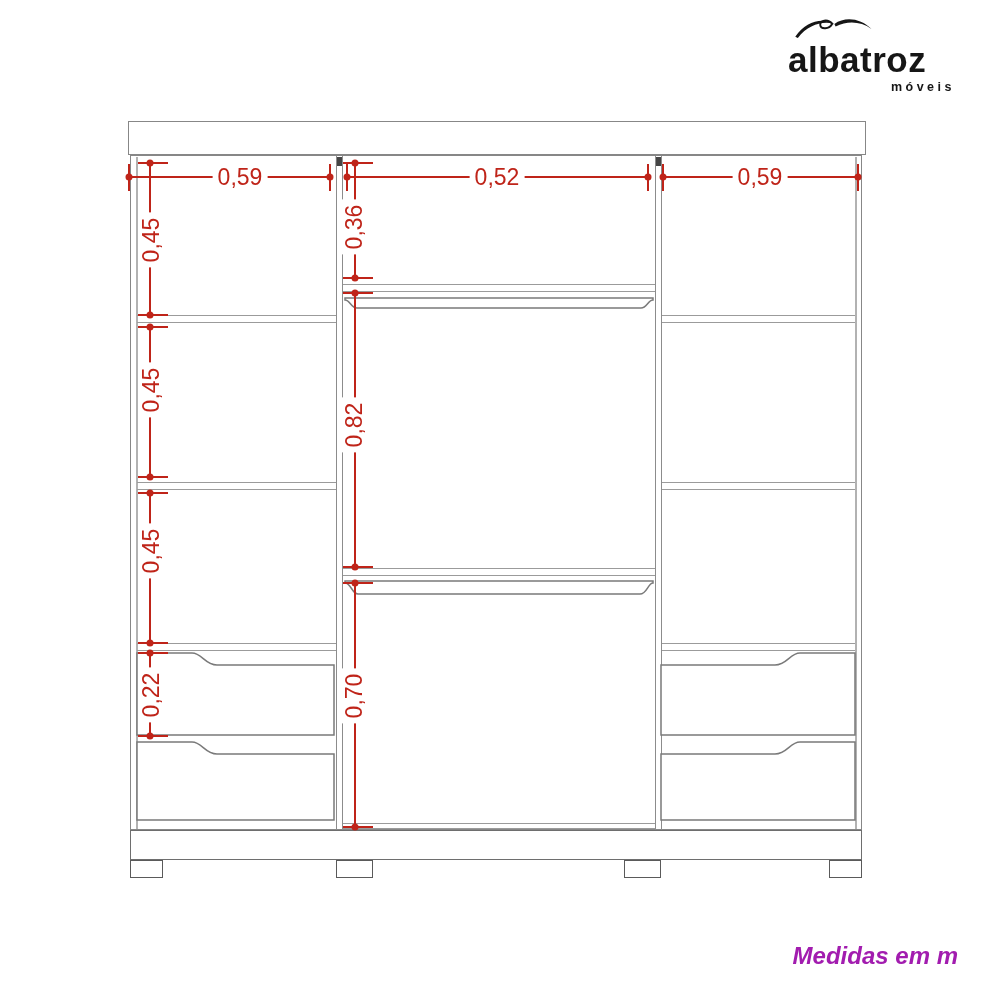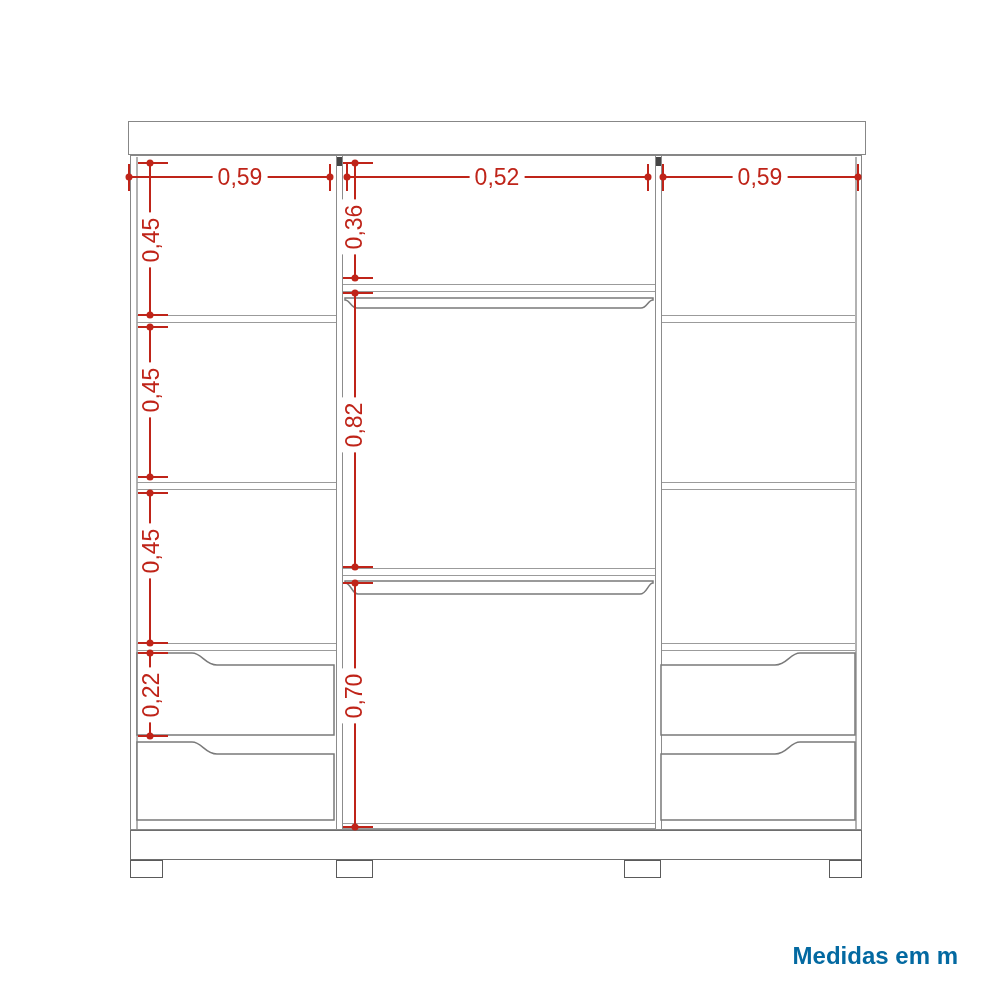--- a/index.html
+++ b/index.html
@@ -36,27 +36,36 @@
   .tick-h{width:30px;height:2px;background:#bf2419;}
   .tick-v{width:2px;height:27px;background:#bf2419;top:164px;}
   .dim-label{position:absolute;color:#bf2419;background:#ffffff;font-size:23px;line-height:1;
              padding:1px 5px;white-space:nowrap;transform:translate(-50%,-50%);}
   .dim-label.rot{transform:translate(-50%,-50%) rotate(-90deg);}
 
   
   .logo{left:788px;top:16px;width:168px;color:#161616;}
   .logo .brand{font-size:35px;font-weight:700;letter-spacing:0.5px;line-height:1;margin-top:0;}
   .logo .tagline{font-size:12.5px;font-weight:700;letter-spacing:3.5px;text-align:right;margin-top:3px;margin-right:1px;}
-  .note{left:782px;top:942px;width:176px;text-align:right;font-size:24px;font-weight:700;color:#0369a1;}
+  .note{left:782px;top:942px;width:176px;text-align:right;font-size:24px;font-weight:700;color:#a21caf;font-style:italic;}
 </style>
 </head>
 <body>
 
 <div class="stage">
 
+  <div class="abs logo">
+    <svg width="82" height="26" viewBox="0 0 128 40" style="display:block;margin-left:6px;">
+      <path d="M2,32 C18,8 44,1 63,12 C45,7 22,13 6,34 Z" fill="#161616"></path>
+      <path d="M63,12 C80,0 104,3 121,20 C104,8 84,7 65,16 Z" fill="#161616"></path>
+      <path d="M60,12 C52,3 40,7 41,14 C42,21 55,20 59,13" fill="none" stroke="#161616" stroke-width="3" stroke-linecap="round"></path>
+    </svg>
+    <div class="brand">albatroz</div>
+    <div class="tagline">móveis</div>
+  </div>
 
   <div>
     <div class="abs crown"></div>
     <div class="abs body"></div>
     <div class="abs side-inner l"></div>
     <div class="abs side-inner r"></div>
     <div class="abs divider d1"></div>
     <div class="abs divider d2"></div>
     <div class="abs hinge h1"></div>
     <div class="abs hinge h2"></div>

